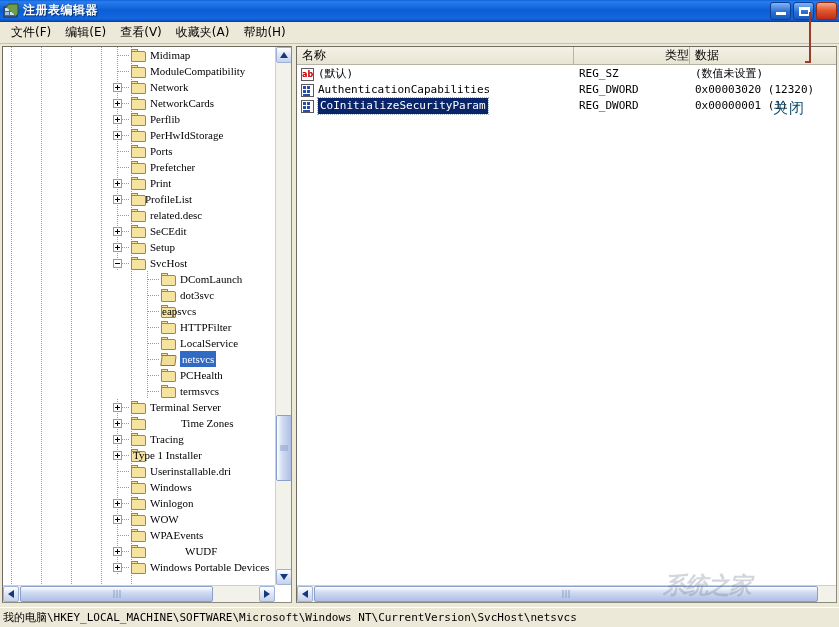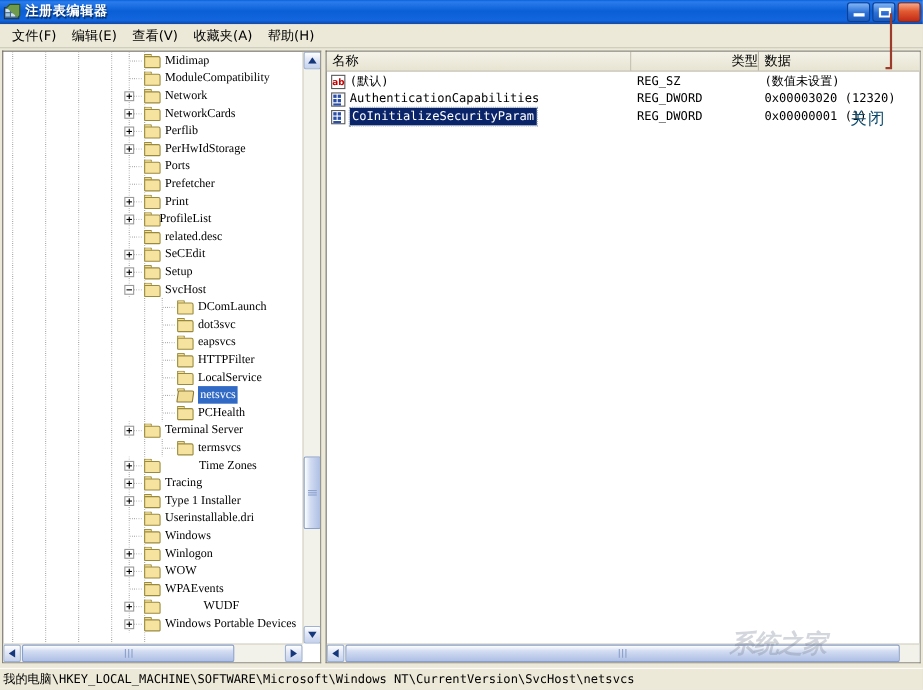--- a/index.html
+++ b/index.html
@@ -427,21 +427,21 @@
               </div>
               <span class="tlabel" style="left: 179px;">dot3svc</span>
             </div>
             <div class="trow">
               <div class="vline" style="left: 146px; top: 0px; bottom: 0px;"></div>
               <div class="hline" style="left: 147px; width: 12px;"></div>
               <div class="folder" style="left: 160px;">
                 <span class="ft"></span>
                 <span class="fb"></span>
               </div>
-              <span class="tlabel" style="left: 179px; text-align: right;">eapsvcs</span>
+              <span class="tlabel" style="left: 161px; text-align: right;">eapsvcs</span>
             </div>
             <div class="trow">
               <div class="vline" style="left: 146px; top: 0px; bottom: 0px;"></div>
               <div class="hline" style="left: 147px; width: 12px;"></div>
               <div class="folder" style="left: 160px;">
                 <span class="ft"></span>
                 <span class="fb"></span>
               </div>
               <span class="tlabel" style="left: 179px;">HTTPFilter</span>
             </div>
@@ -466,67 +466,67 @@
             <div class="trow">
               <div class="vline" style="left: 146px; top: 0px; bottom: 0px;"></div>
               <div class="hline" style="left: 147px; width: 12px;"></div>
               <div class="folder" style="left: 160px;">
                 <span class="ft"></span>
                 <span class="fb"></span>
               </div>
               <span class="tlabel" style="left: 179px;">PCHealth</span>
             </div>
             <div class="trow">
-              <div class="vline" style="left: 116px; top: 0px; bottom: 0px;"></div>
-              <div class="hline" style="left: 117px; width: 12px;"></div>
-              <div class="tbox plus" style="left: 112px;"></div>
-              <div class="folder" style="left: 130px;">
-                <span class="ft"></span>
-                <span class="fb"></span>
-              </div>
-              <span class="tlabel" style="left: 149px;">Terminal Server</span>
-            </div>
-            <div class="trow">
               <div class="vline" style="left: 146px; top: 0px; bottom: 0px;"></div>
               <div class="hline" style="left: 147px; width: 12px;"></div>
               <div class="folder" style="left: 160px;">
                 <span class="ft"></span>
                 <span class="fb"></span>
               </div>
               <span class="tlabel" style="left: 179px;">termsvcs</span>
             </div>
             <div class="trow">
               <div class="vline" style="left: 116px; top: 0px; bottom: 0px;"></div>
               <div class="hline" style="left: 117px; width: 12px;"></div>
               <div class="tbox plus" style="left: 112px;"></div>
               <div class="folder" style="left: 130px;">
                 <span class="ft"></span>
                 <span class="fb"></span>
               </div>
+              <span class="tlabel" style="left: 149px;">Terminal Server</span>
+            </div>
+            <div class="trow">
+              <div class="vline" style="left: 116px; top: 0px; bottom: 0px;"></div>
+              <div class="hline" style="left: 117px; width: 12px;"></div>
+              <div class="tbox plus" style="left: 112px;"></div>
+              <div class="folder" style="left: 130px;">
+                <span class="ft"></span>
+                <span class="fb"></span>
+              </div>
               <span class="tlabel" style="left: 149px; margin-left: 31px;">Time Zones</span>
             </div>
             <div class="trow">
               <div class="vline" style="left: 116px; top: 0px; bottom: 0px;"></div>
               <div class="hline" style="left: 117px; width: 12px;"></div>
               <div class="tbox plus" style="left: 112px;"></div>
               <div class="folder" style="left: 130px;">
                 <span class="ft"></span>
                 <span class="fb"></span>
               </div>
               <span class="tlabel" style="left: 149px;">Tracing</span>
             </div>
             <div class="trow">
               <div class="vline" style="left: 116px; top: 0px; bottom: 0px;"></div>
               <div class="hline" style="left: 117px; width: 12px;"></div>
               <div class="tbox plus" style="left: 112px;"></div>
               <div class="folder" style="left: 130px;">
                 <span class="ft"></span>
                 <span class="fb"></span>
               </div>
-              <span class="tlabel" style="left: 149px;">Type 1 Installer</span>
+              <span class="tlabel" style="left: 132px;">Type 1 Installer</span>
             </div>
             <div class="trow">
               <div class="vline" style="left: 116px; top: 0px; bottom: 0px;"></div>
               <div class="hline" style="left: 117px; width: 12px;"></div>
               <div class="folder" style="left: 130px;">
                 <span class="ft"></span>
                 <span class="fb"></span>
               </div>
               <span class="tlabel" style="left: 149px;">Userinstallable.dri</span>
             </div>

